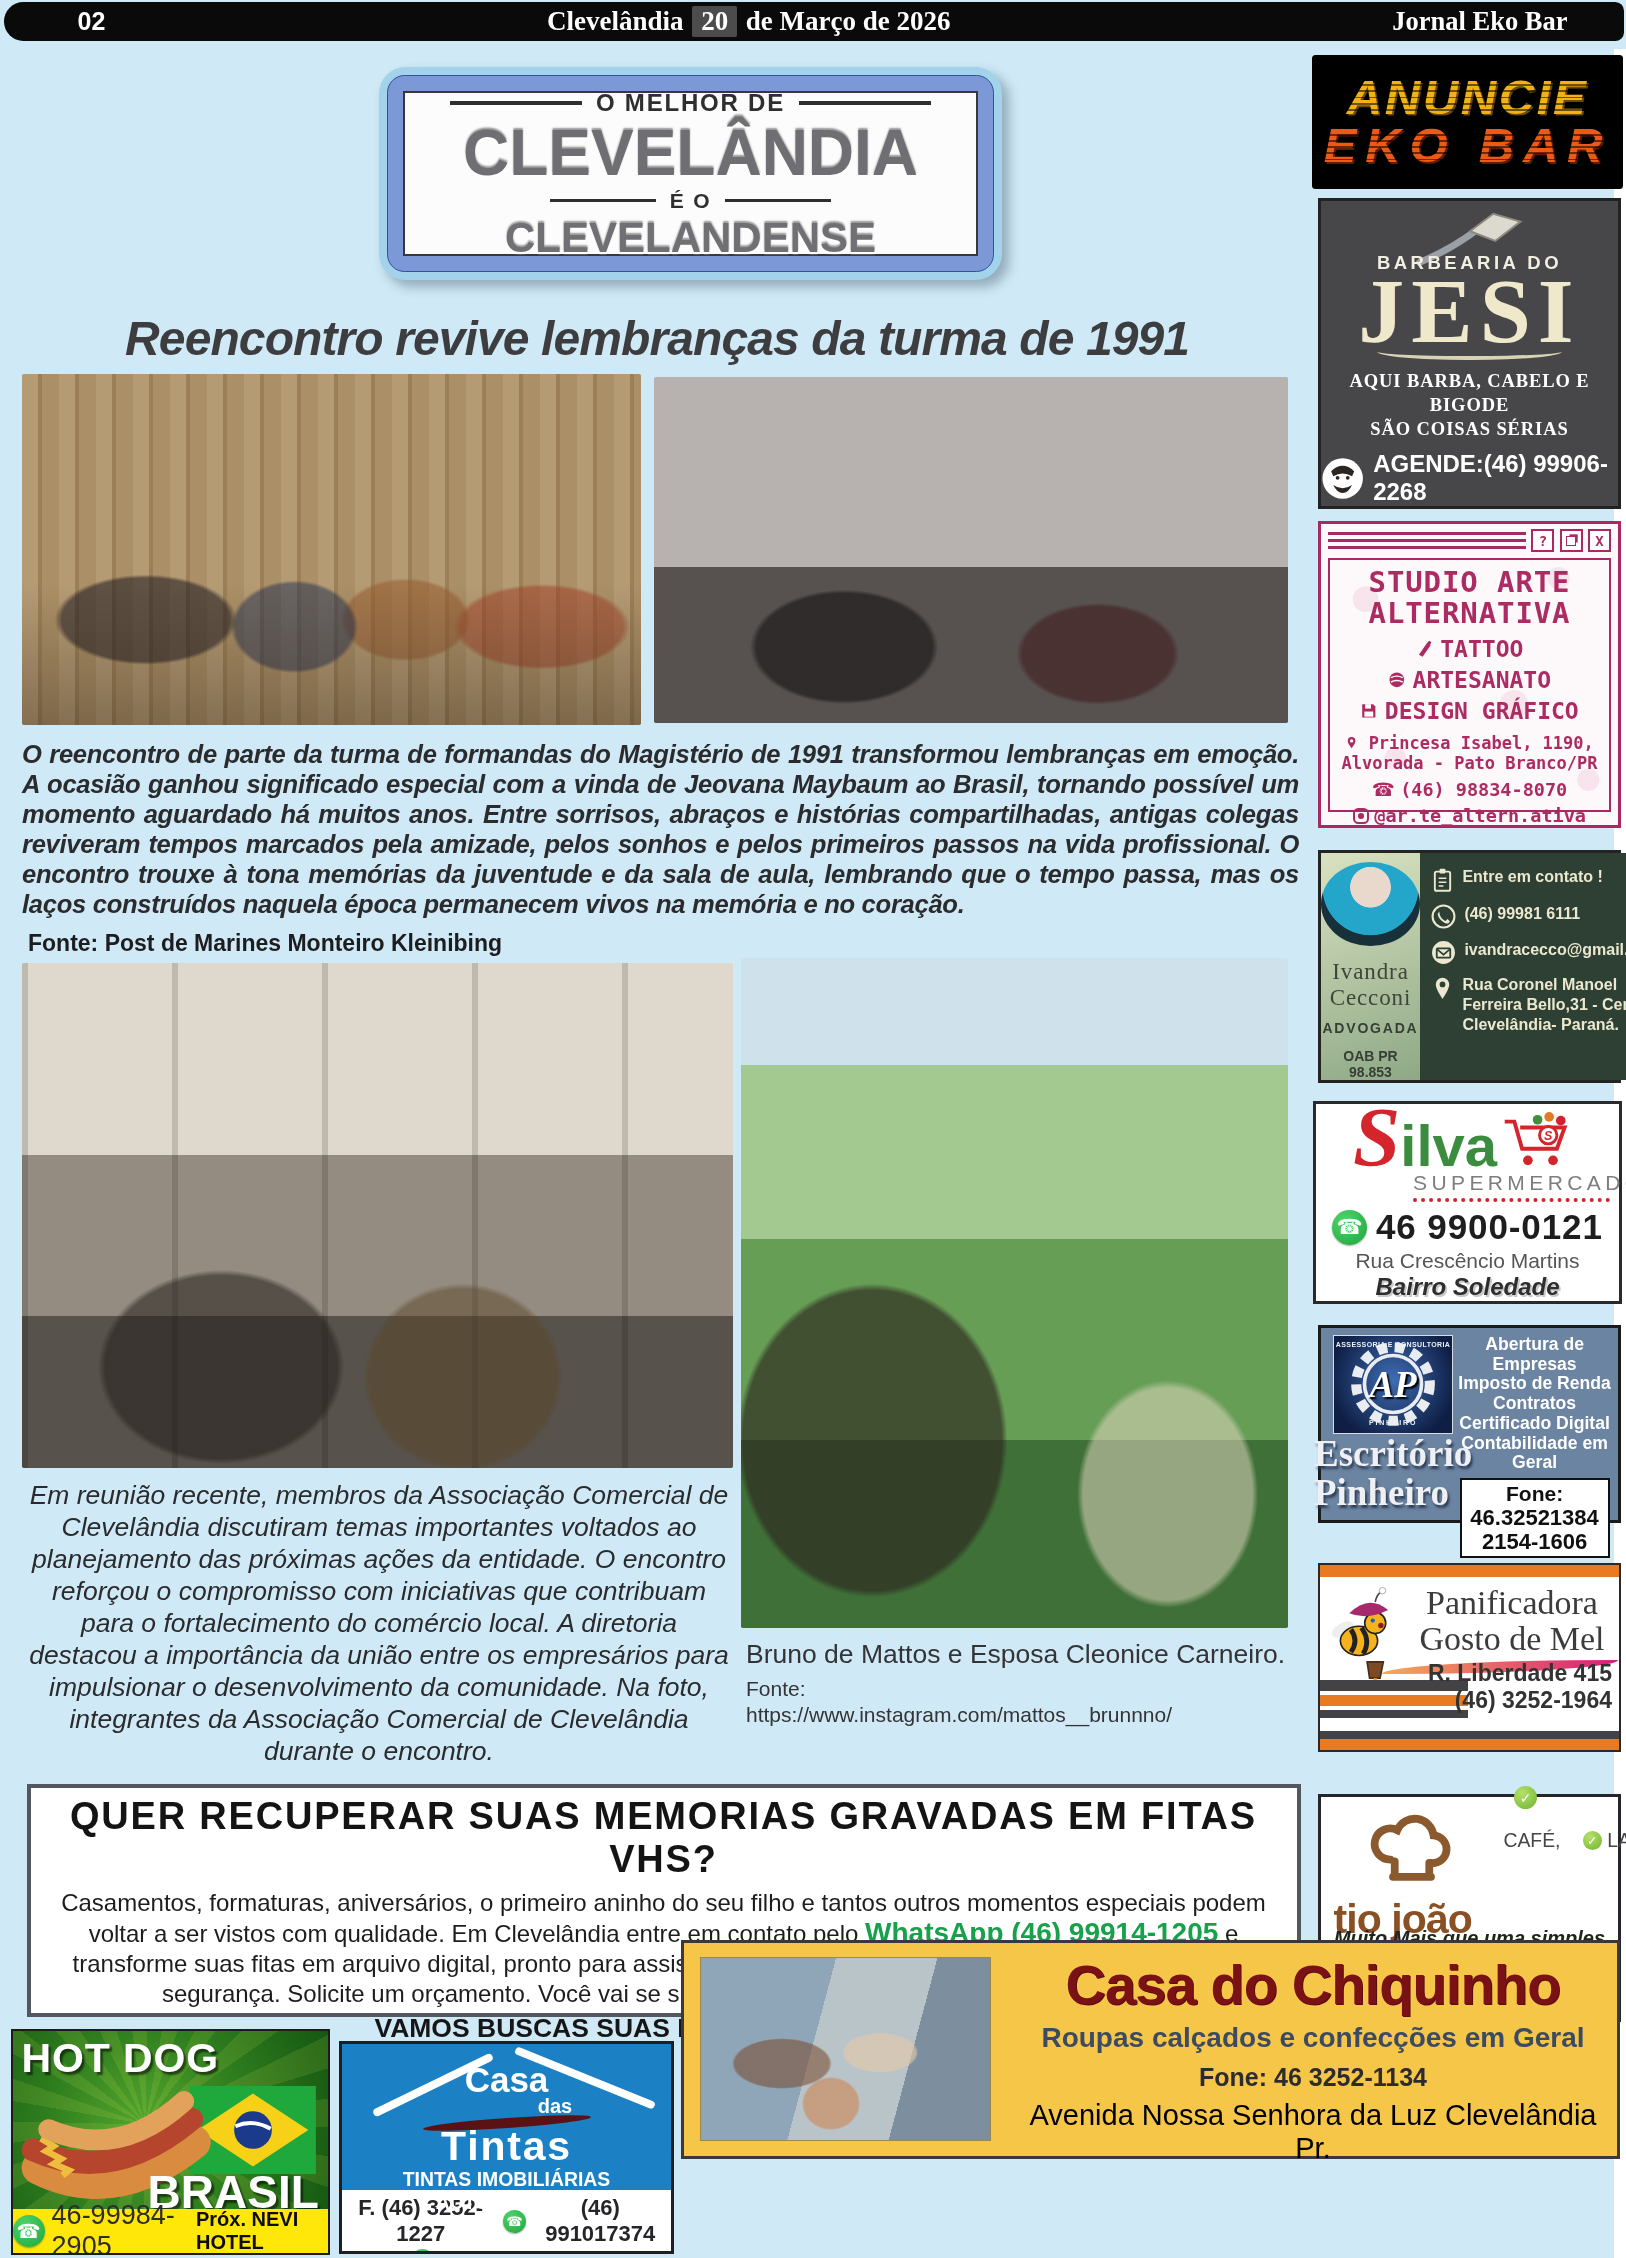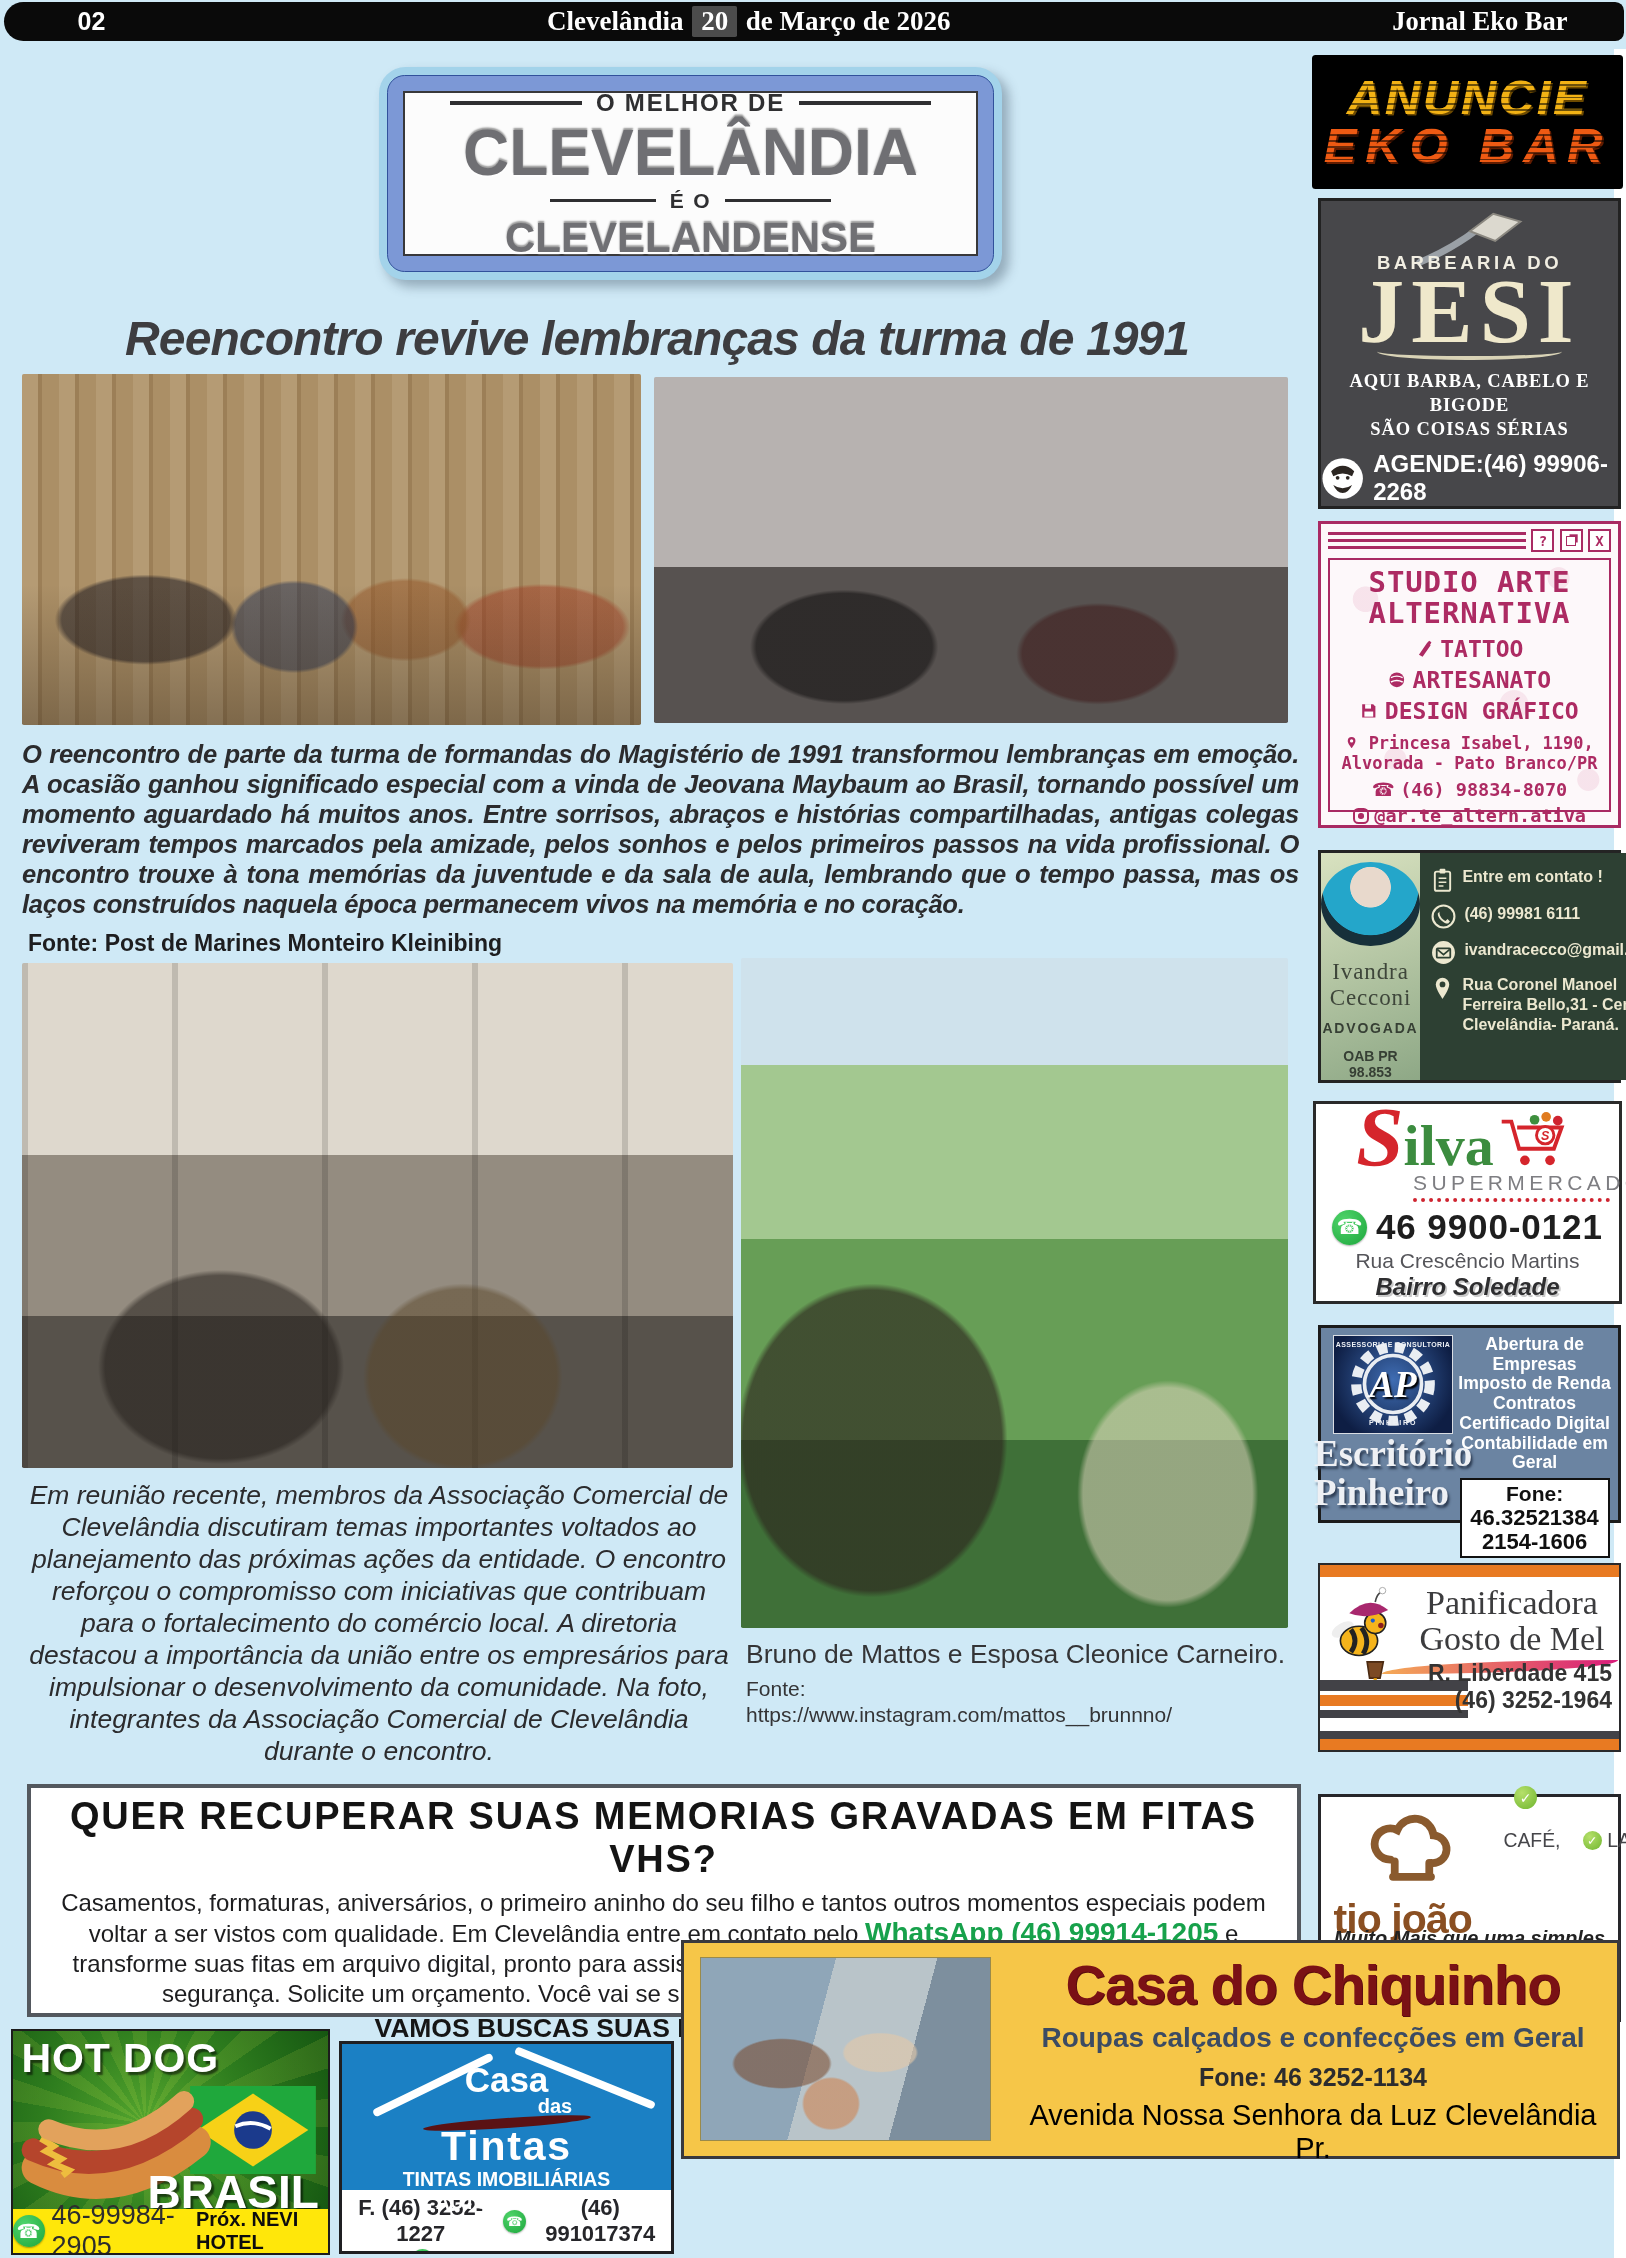--- a/index.html
+++ b/index.html
@@ -136,21 +136,21 @@
   .adv-oab{font-size:14px;font-weight:800;color:#363f34;margin-top:12.4px}
   .adv-right{flex:1;background:#2d4033;color:#ece8d0;padding:14px 10.6px;display:flex;flex-direction:column;gap:10.6px}
   .adv-row{display:flex;align-items:flex-start;gap:8.8px;font-size:16px;font-weight:700;line-height:1.25}
   .adv-row svg{flex:none}
 
   .silva{left:1313px;top:1101px;width:309px;height:203px;background:#fff;border:3.5px solid #2a2a2a;
     text-align:center;padding-top:1.8px}
   .silva-logo{display:flex;align-items:flex-end;justify-content:center;gap:0}
   .silva-s{font-family:"Liberation Serif",serif;font-style:italic;font-weight:bold;font-size:85px;
     line-height:.75;color:#d5252c}
-  .silva-rest{font-family:Liberation Serif, serif;font-weight:bold;font-size:58px;line-height:.8;color:#3c8c3f}
+  .silva-rest{font-family:Liberation Sans, sans-serif;font-weight:bold;font-size:58px;line-height:.8;color:#3c8c3f}
   .silva-sub{margin:1.8px 8.8px 0 97px;font-size:21px;letter-spacing:4.4px;color:#7e7e82;
     border-bottom:4.4px dotted #cf2430;padding-bottom:2.6px}
   .silva-phone{display:flex;align-items:center;justify-content:center;gap:8.8px;margin-top:5.3px}
   .silva-phone b{font-size:35px;color:#1e1e1e;letter-spacing:0.9px}
   .silva-street{font-size:21px;color:#55555a;margin-top:1.8px}
   .silva-district{font-size:24px;font-weight:800;font-style:italic;color:#2e2e30;text-shadow:1.8px 1.8px 0 #c9c9c9}
 
   .pinheiro{left:1318px;top:1325px;width:303px;height:198px;background:#6b84a2;border:3.5px solid #1b1b1b;
     display:flex;padding:7px}
   .pin-left{width:46%;display:flex;flex-direction:column;align-items:center}

